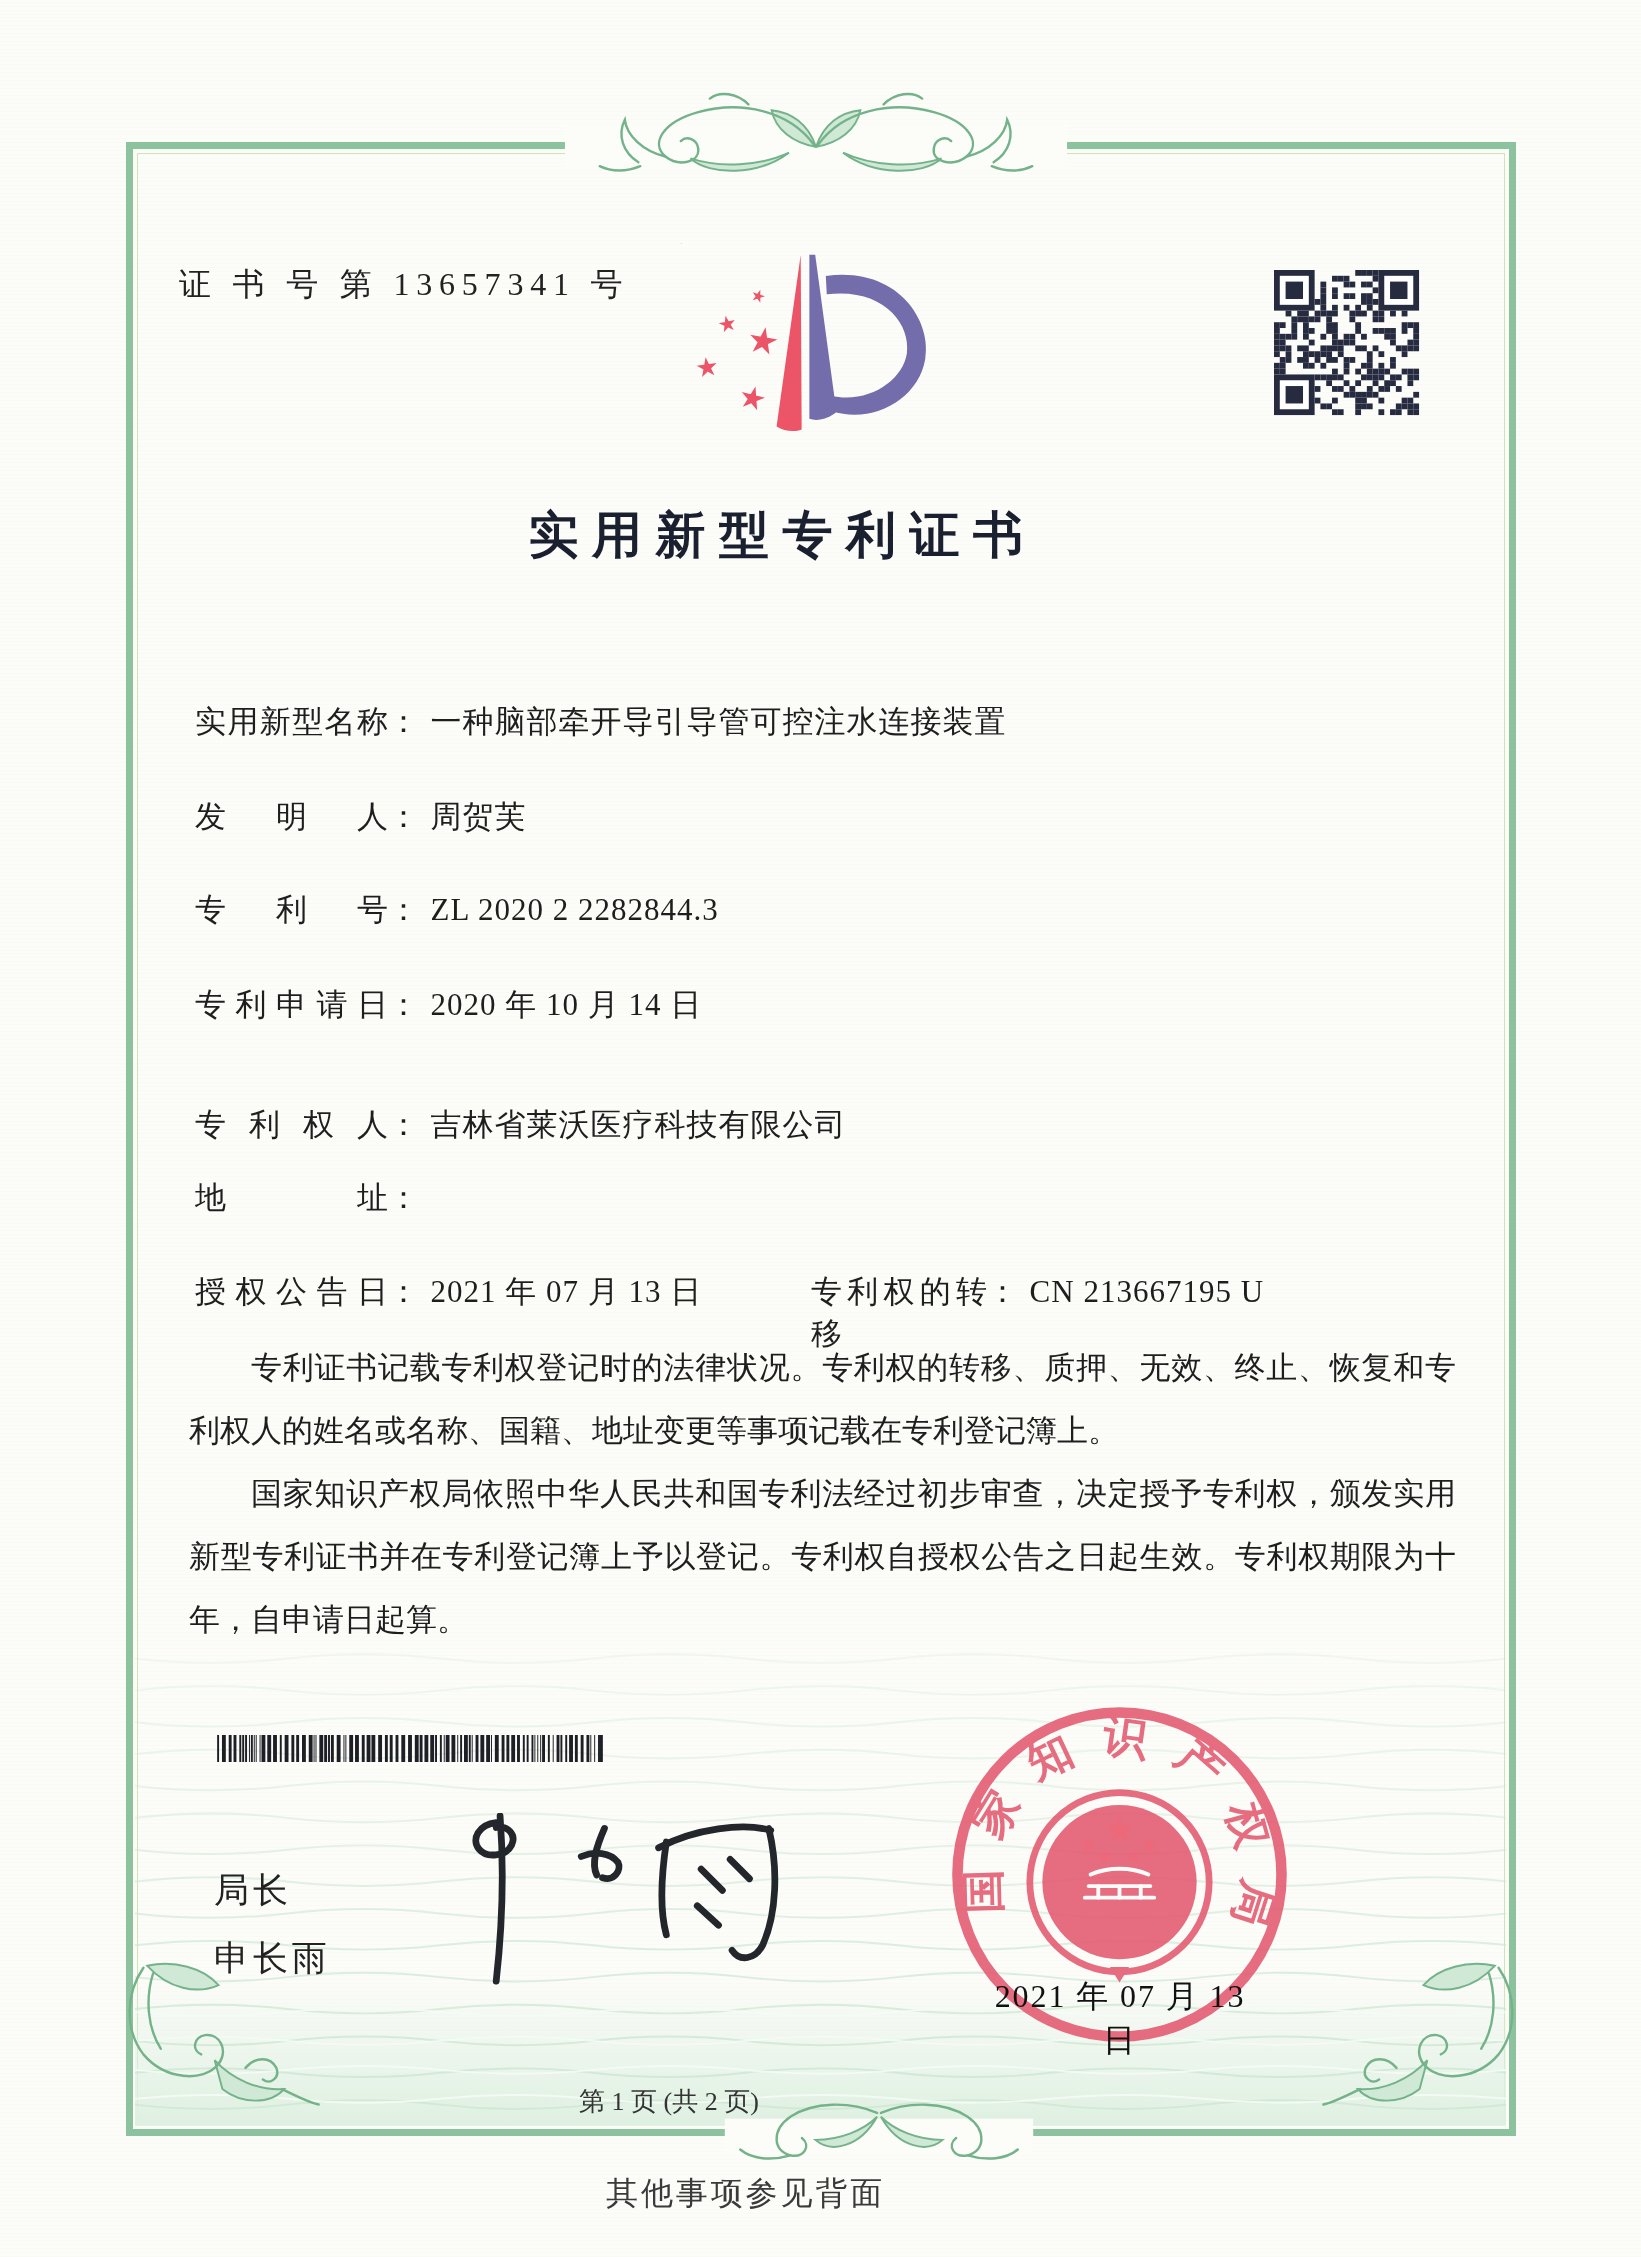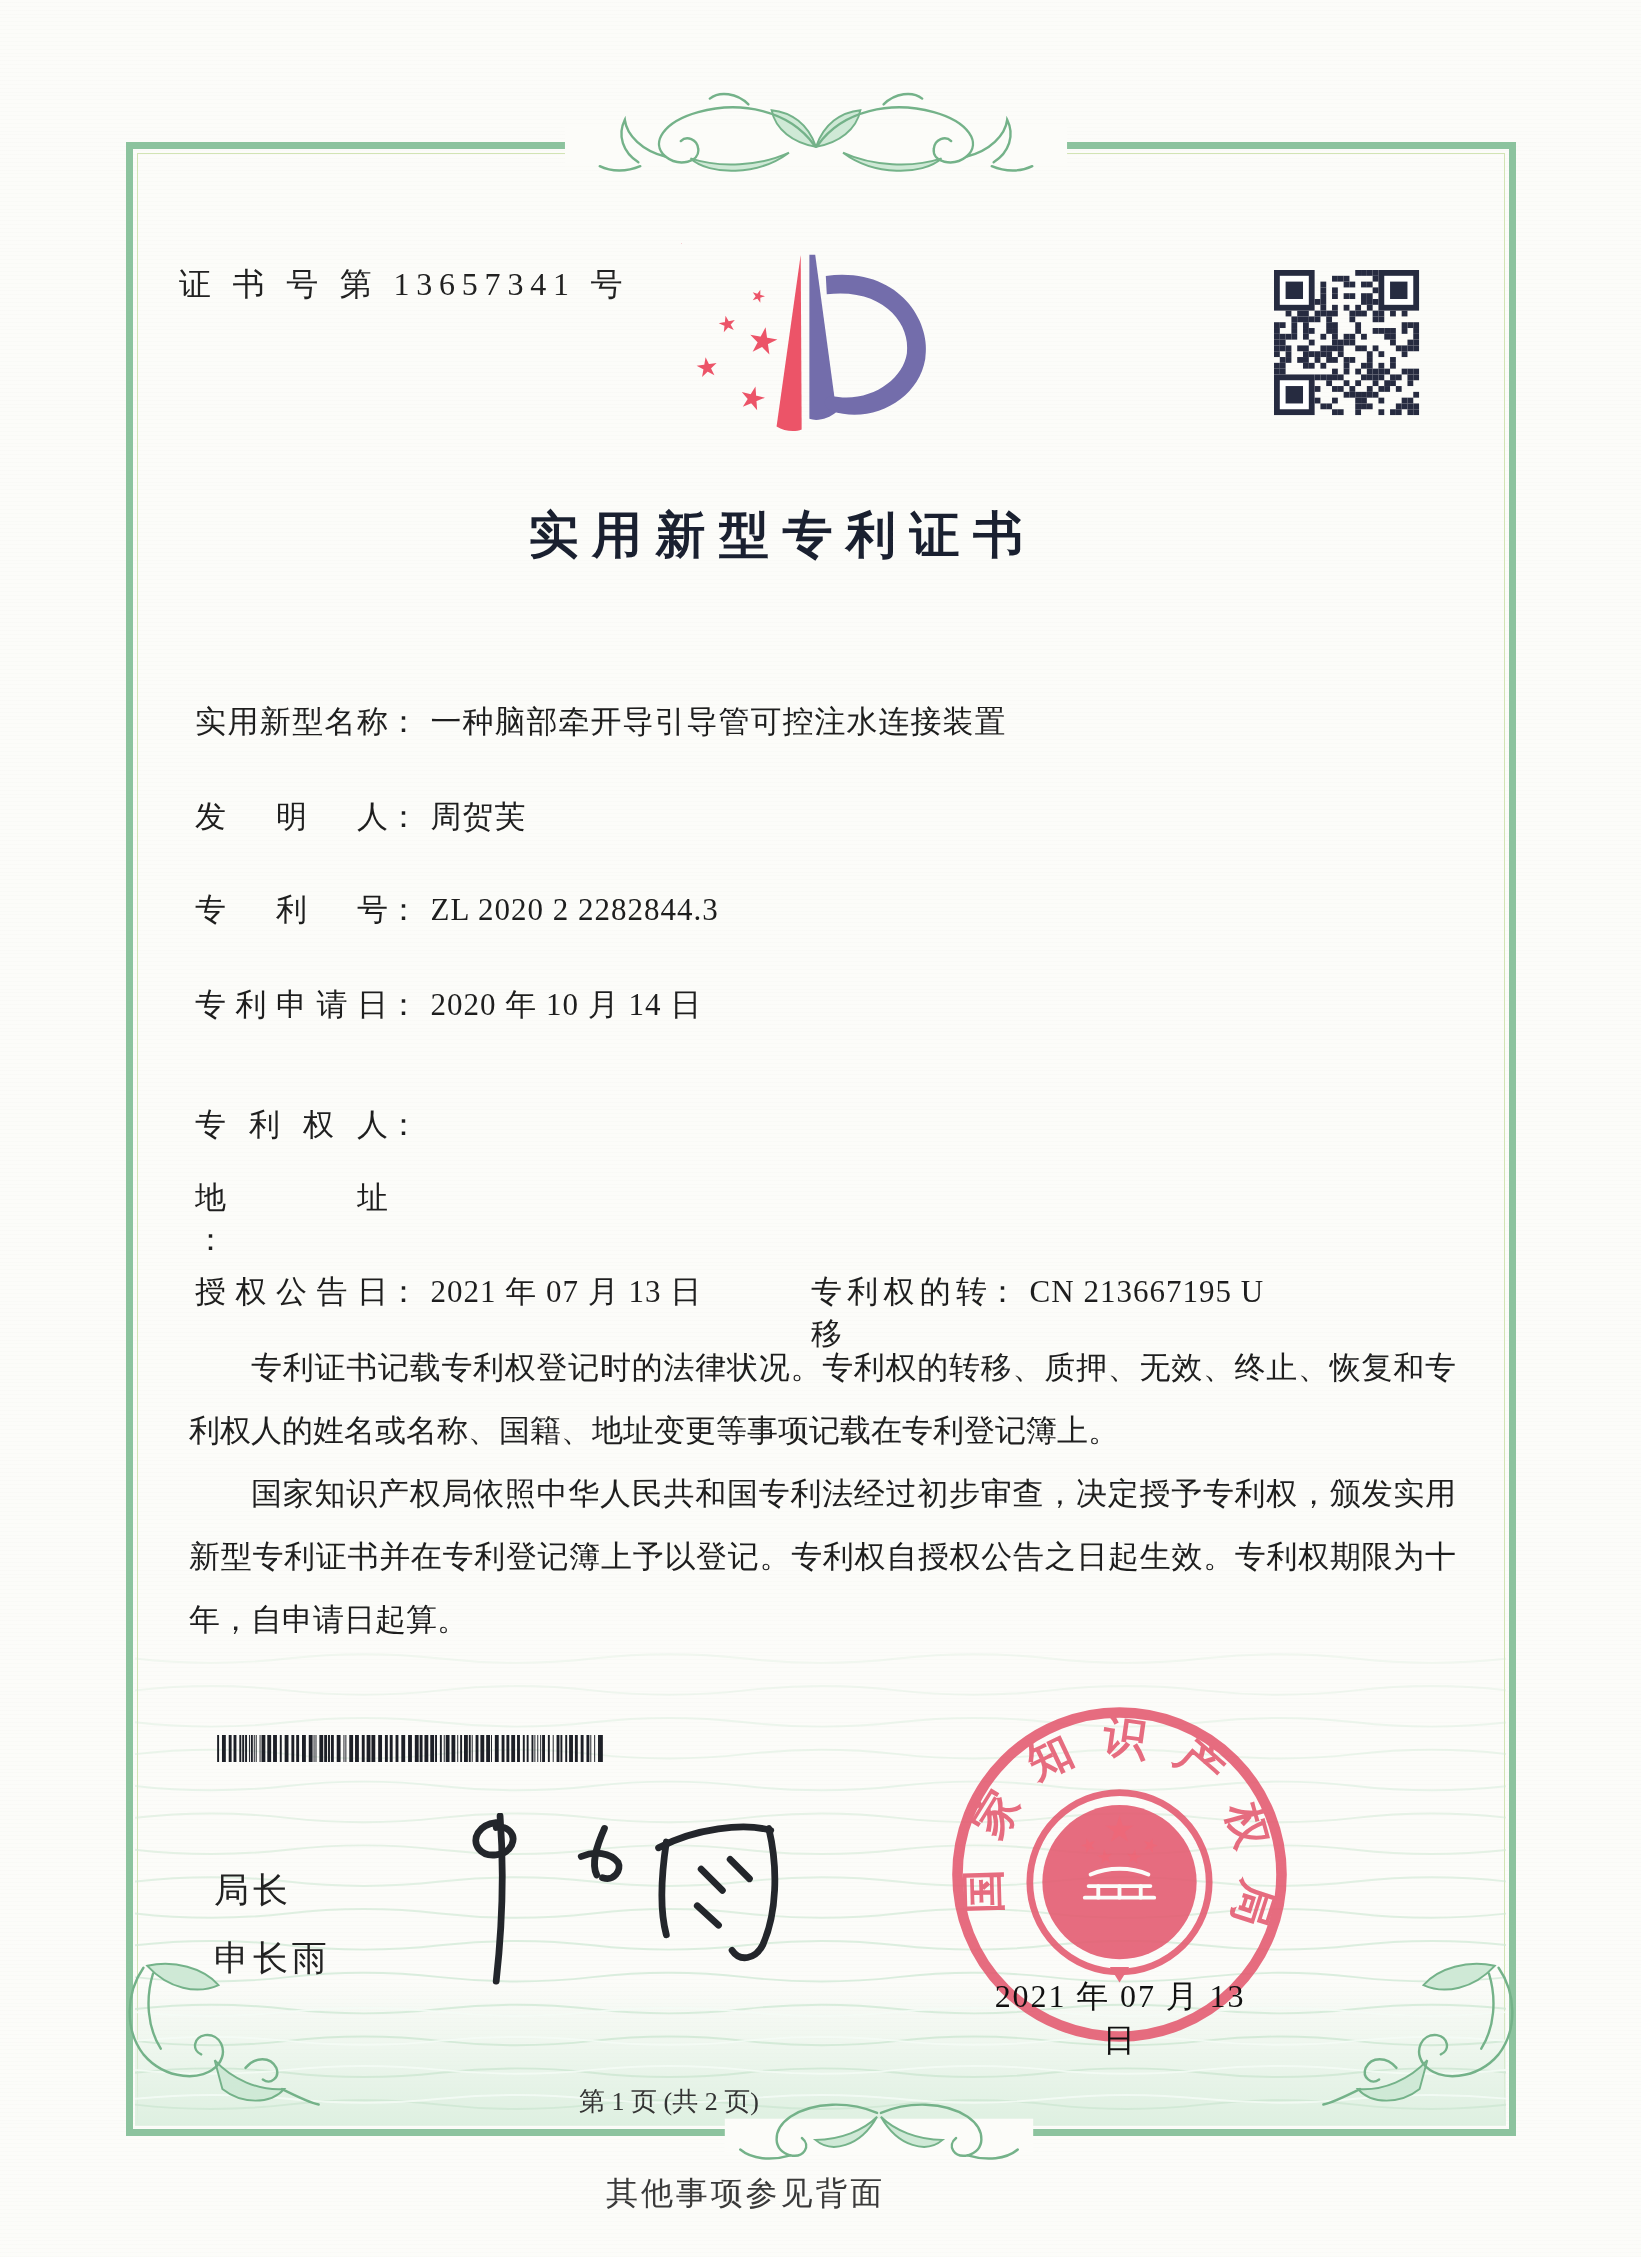--- a/index.html
+++ b/index.html
@@ -352,22 +352,23 @@
         <span class="fvalue">ZL 2020 2 2282844.3</span>
       </div>
       <div class="frow" style="top:984px;">
         <span class="flabel">专利申请日</span>
           <span class="fcolon">：</span>
         <span class="fvalue">2020 年 10 月 14 日</span>
       </div>
       <div class="frow" style="top:1078px;margin-top:26px;">
         <span class="flabel">专利权人</span>
           <span class="fcolon">：</span>
-      </div>
-      <div class="frow" style="top:1177px;flex-direction:column;">
+        <span class="fvalue">吉林省莱沃医疗科技有限公司</span>
+      </div>
+      <div class="frow" style="top:1177px;">
         <span class="flabel">地址</span>
           <span class="fcolon">：</span>
       </div>
       <div class="frow" style="top:1271px;">
         <span class="flabel">授权公告日</span>
           <span class="fcolon">：</span>
         <span class="fvalue">2021 年 07 月 13 日</span>
       </div>
       <div class="frow" style="top:1271px;left:616px;">
         <span class="flabel flabel-sm">专利权的转移</span>

